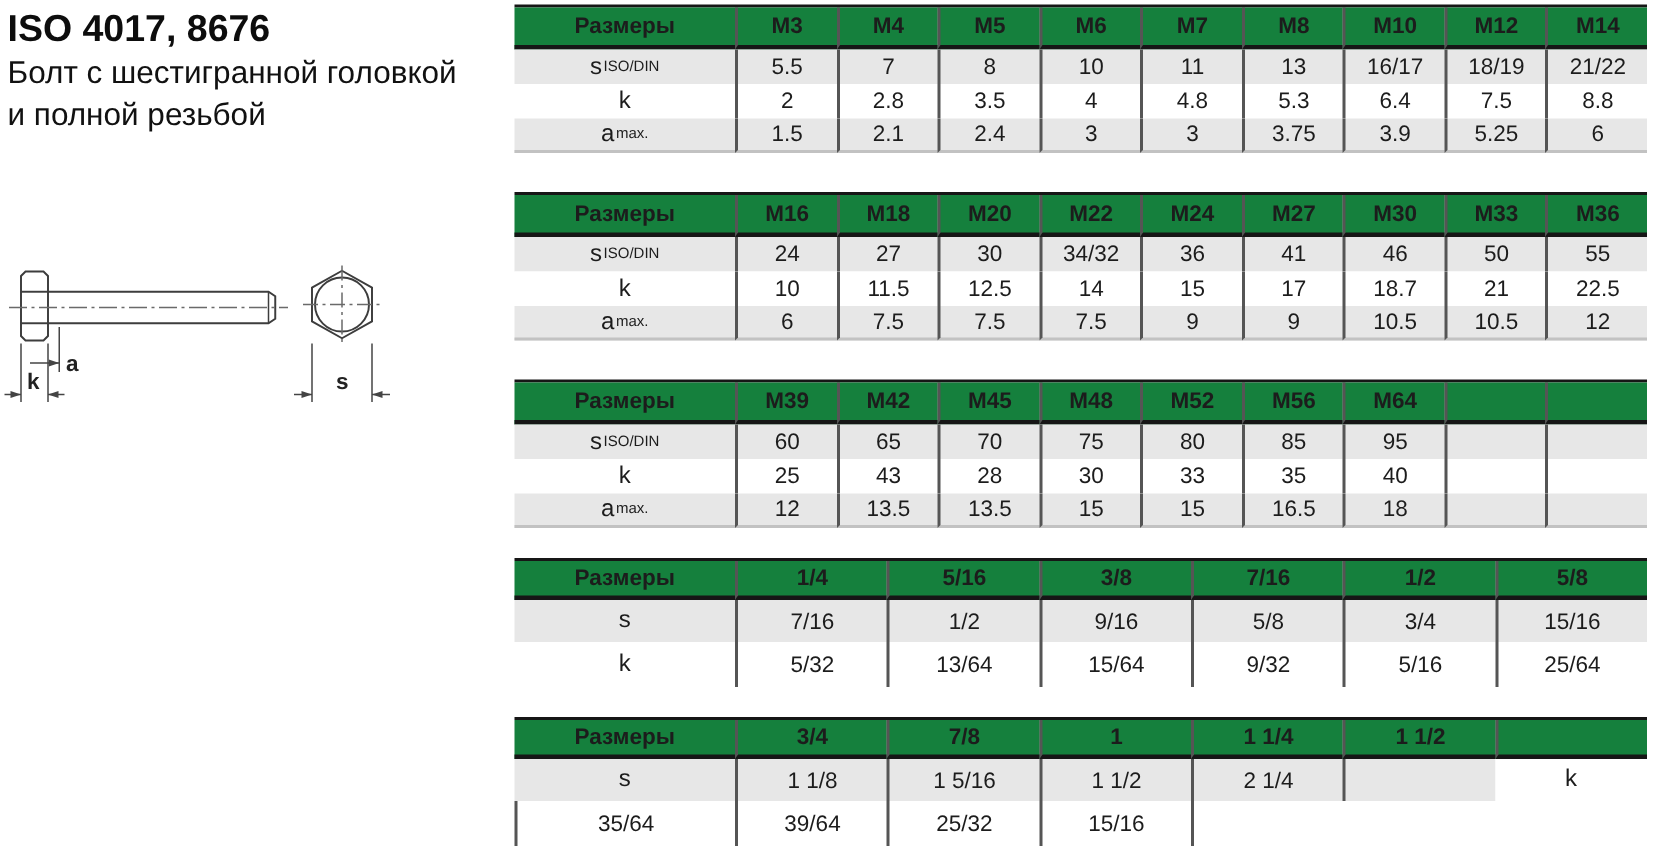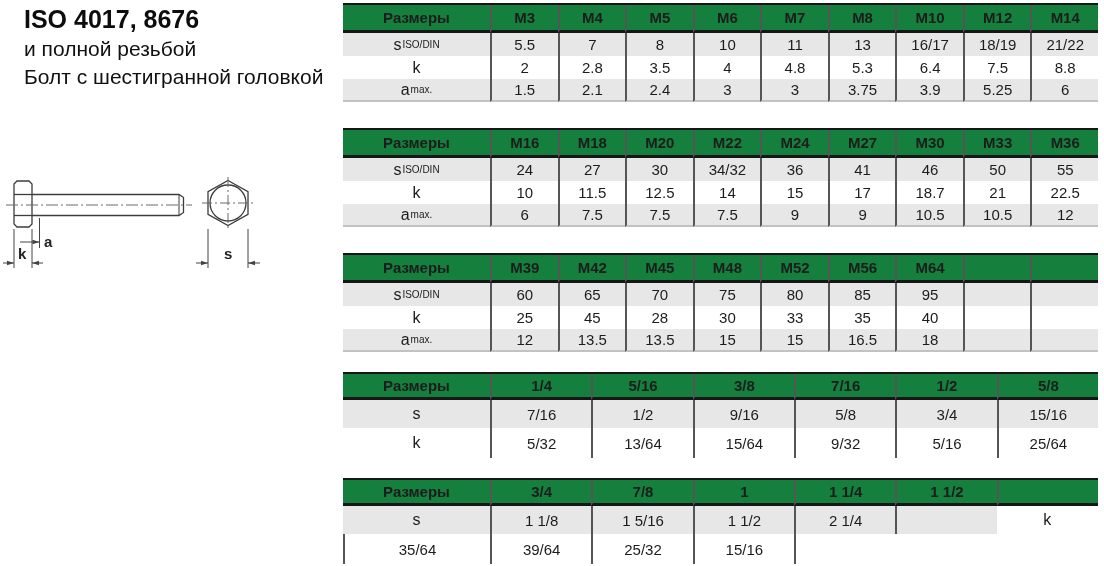--- a/index.html
+++ b/index.html
@@ -2,21 +2,21 @@
 <html><head>
 <meta charset="utf-8">
 <style>
   html,body{margin:0;padding:0;}
   body{
     width:1104px;height:566px;overflow:hidden;background:#ffffff;
     font-family:"Liberation Sans",sans-serif;color:#1c1c1c;position:relative;
   }
   .page{position:absolute;inset:0;}
   
-  .title-block{position:absolute;left:24px;top:4px;}
+  .title-block{position:absolute;left:5px;top:4px;}
   .title-std{font-size:25px;font-weight:bold;line-height:31px;letter-spacing:0px;color:#0d0d0d;}
   .title-desc{font-size:21px;line-height:28px;color:#111;}
   
   .drawing{position:absolute;left:0;top:170px;}
   .drawing text{font-family:"Liberation Sans",sans-serif;font-weight:bold;font-size:15px;fill:#222;}
   
   .size-table{
     position:absolute;left:343px;width:755px;display:grid;
     border-top:2px solid #161616;
   }
@@ -37,22 +37,22 @@
   .lab{font-size:16px;}
   .lab sub{font-size:10px;line-height:0;margin-left:1px;}
 </style>
 </head>
 <body>
 
 <div class="page">
 
   <div class="title-block">
     <div class="title-std">ISO 4017, 8676</div>
+    <div class="title-desc">Болт с шестигранной головкой</div>
     <div class="title-desc">и полной резьбой</div>
-    <div class="title-desc">Болт с шестигранной головкой</div>
   </div>
 
   <svg class="drawing" width="290" height="170" viewBox="0 0 290 170">
 
     <g stroke="#3d3d3d" stroke-width="1.3" fill="none">
       <polygon points="14,14 17,11 29,11 32,14 32,54 29,57 17,57 14,54"></polygon>
       <line x1="14" y1="24.5" x2="32" y2="24.5"></line>
       <line x1="14" y1="45.5" x2="32" y2="45.5"></line>
 
       <path d="M32,24.5 L179,24.5 L183.5,27.5 L183.5,42.5 L179,45.5 L32,45.5"></path>
@@ -196,21 +196,21 @@
       <div class="cell val sep r0">65</div>
       <div class="cell val sep r0">70</div>
       <div class="cell val sep r0">75</div>
       <div class="cell val sep r0">80</div>
       <div class="cell val sep r0">85</div>
       <div class="cell val sep r0">95</div>
       <div class="cell val sep r0"></div>
       <div class="cell val sep r0"></div>
       <div class="cell lab r1">k</div>
       <div class="cell val sep r1">25</div>
-      <div class="cell val sep r1">45</div>
+      <div class="cell val sep r1">43</div>
       <div class="cell val sep r1">28</div>
       <div class="cell val sep r1">30</div>
       <div class="cell val sep r1">33</div>
       <div class="cell val sep r1">35</div>
       <div class="cell val sep r1">40</div>
       <div class="cell val sep r1"></div>
       <div class="cell val sep r1"></div>
       <div class="cell lab r2 bb">a<sub>max.</sub></div>
       <div class="cell val sep r2 bb">12</div>
       <div class="cell val sep r2 bb">13.5</div>

